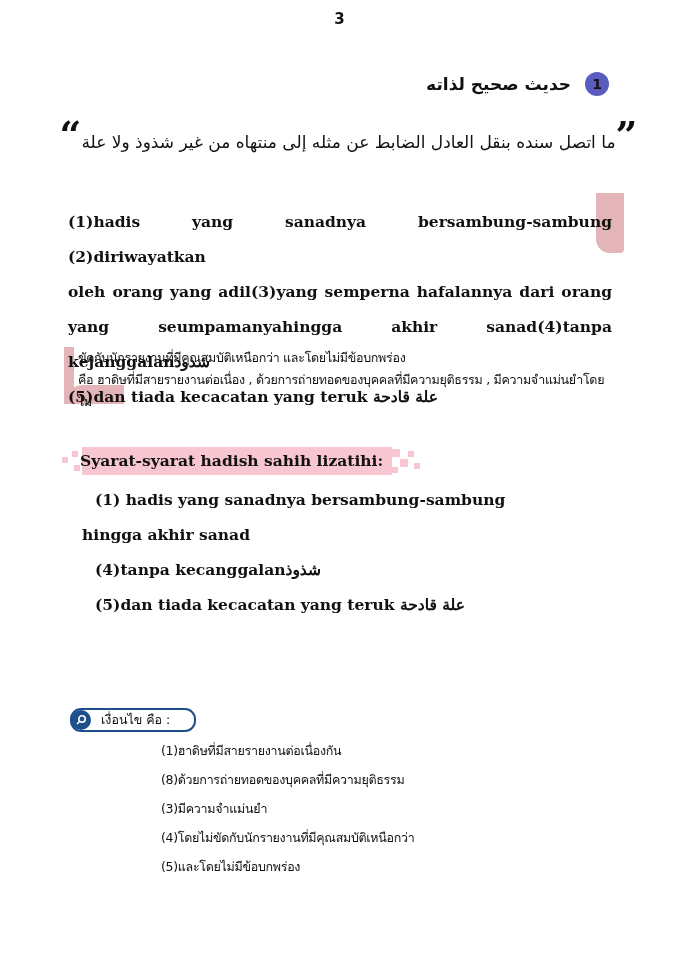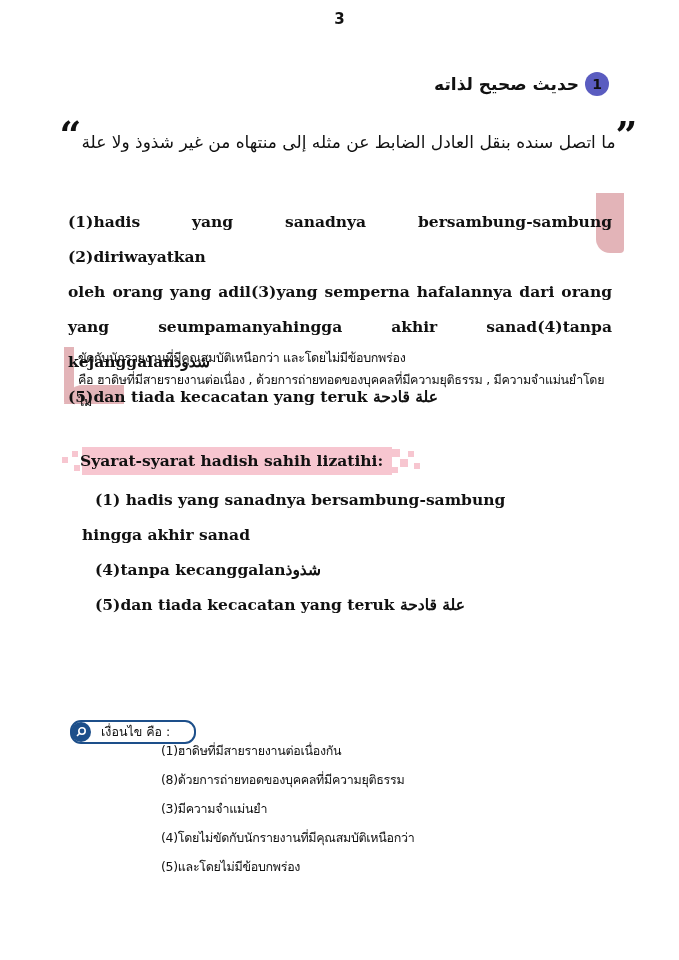--- a/index.html
+++ b/index.html
@@ -1,38 +1,38 @@
 <!DOCTYPE html>
 <html><head>
 <meta charset="utf-8">
 <style>
   html, body { margin: 0; padding: 0; background: #ffffff; }
   body { width: 679px; height: 960px; position: relative; overflow: hidden; font-family: "DejaVu Serif", serif; color: #111; }
   .page-number { position: absolute; left: 0; width: 679px; top: 10px; text-align: center; font-family: "DejaVu Sans", sans-serif; font-weight: bold; font-size: 15px; }
-  .heading { position: absolute; right: 70px; top: 72px; display: flex; align-items: center; gap: 6px; direction: ltr; }
+  .heading { position: absolute; right: 70px; top: 72px; display: flex; align-items: center; gap: 14px; direction: ltr; }
   .heading-title { font-family: "DejaVu Sans", sans-serif; font-weight: bold; font-size: 17px; direction: rtl; }
   .badge { width: 24px; height: 24px; border-radius: 50%; background: #5a5cc0; color: #111; font-family: "DejaVu Sans", sans-serif; font-weight: bold; font-size: 14px; display: flex; align-items: center; justify-content: center; }
   .quote { position: absolute; left: 58px; right: 40px; top: 120px; display: flex; align-items: flex-start; justify-content: center; }
   .quote-text { font-family: "DejaVu Sans", sans-serif; font-weight: normal; font-size: 17px; direction: rtl; margin-top: 12px; white-space: nowrap; }
   .qmark { font-family: "DejaVu Serif", serif; font-weight: bold; font-size: 38px; line-height: 30px; }
   .deco-top-right { position: absolute; left: 596px; top: 193px; width: 28px; height: 60px; background: #e3b4b8; border-radius: 0 0 4px 14px; }
   .deco-bottom-left { position: absolute; left: 64px; top: 347px; width: 10px; height: 55px; background: #e3b4b8; }
   .deco-bottom-left2 { position: absolute; left: 64px; top: 385px; width: 60px; height: 19px; background: #e3b4b8; border-radius: 30px 0 0 0; }
   .para { position: absolute; left: 68px; width: 544px; top: 204px; font-weight: bold; font-size: 15.5px; line-height: 35px; text-align: justify; }
   .para .ln { display: block; text-align-last: justify; }
   .para .ln.last { text-align-last: left; }
   .thai-para { position: absolute; left: 78px; top: 347px; width: 540px; font-family: "DejaVu Sans", sans-serif; font-size: 12.5px; line-height: 22px; letter-spacing: -0.3px; }
   .subhead-band { position: absolute; left: 62px; top: 447px; width: 360px; height: 28px; }
   .band-main { position: absolute; left: 20px; top: 0; width: 310px; height: 28px; background: #f7c6d0; }
   .px { position: absolute; background: #f7c6d0; }
   .subhead { position: absolute; left: 80px; top: 451px; font-weight: bold; font-size: 15.5px; }
   .conds { position: absolute; left: 68px; top: 482px; width: 560px; font-weight: bold; font-size: 15.5px; line-height: 35px; }
   .conds .c { display: block; padding-left: 13px; white-space: nowrap; margin-left: 14px; }
   .conds .c.noind { padding-left: 0; }
-  .search-pill { position: absolute; left: 70px; top: 708px; width: 122px; height: 20px; border: 2px solid #1d4f8a; border-radius: 11px; display: flex; align-items: center; margin-top: 12px; }
+  .search-pill { position: absolute; left: 70px; top: 708px; width: 122px; height: 20px; border: 2px solid #1d4f8a; border-radius: 11px; display: flex; align-items: center; }
   .pill-icon { width: 20px; height: 20px; border-radius: 50%; background: #1d4f8a; display: flex; align-items: center; justify-content: center; margin-left: -1px; }
   .pill-label { margin-left: 10px; font-family: "DejaVu Sans", sans-serif; font-size: 12.5px; }
   .thai-list { position: absolute; left: 161px; top: 736px; font-family: "DejaVu Sans", sans-serif; font-size: 12.5px; line-height: 29px; letter-spacing: -0.3px; }
   .thai-list div { white-space: nowrap; }
 </style>
 </head>
 <body>
 
 <div class="page-number">3</div>
 

